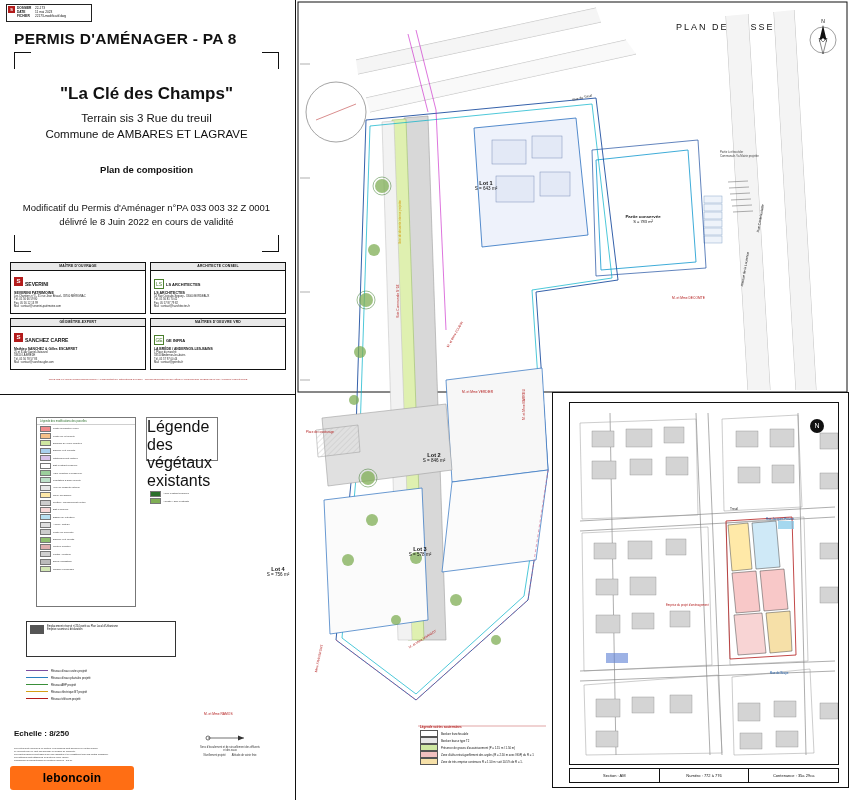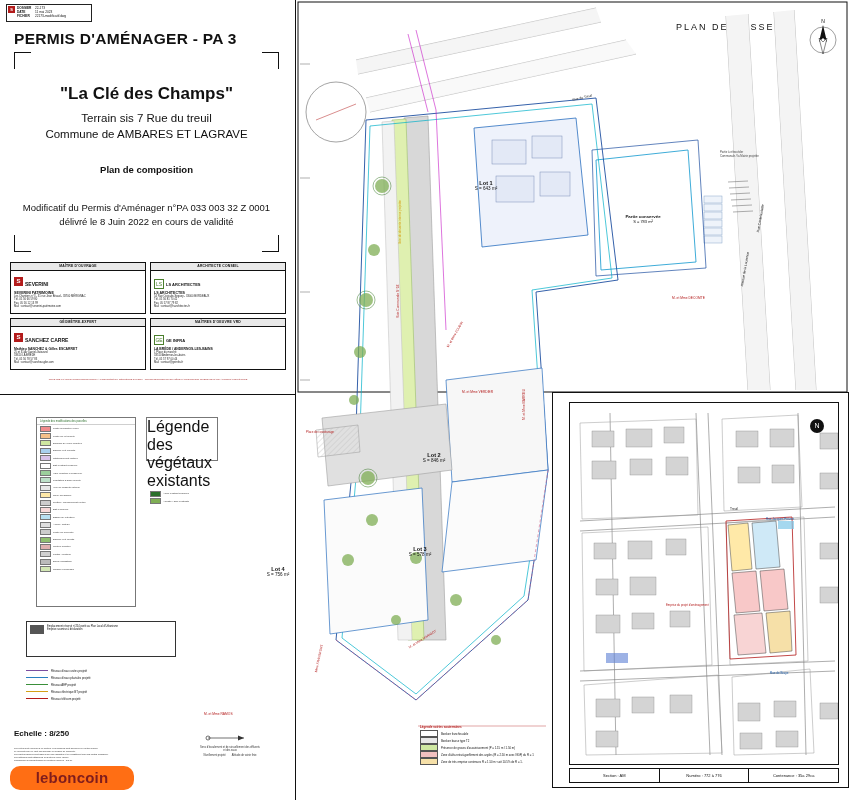--- a/index.html
+++ b/index.html
@@ -79,21 +79,21 @@
 
   
   #inset{left:552px;top:392px;width:297px;height:396px;background:#fff;border:1px solid #111;box-sizing:border-box;}
   #insetInner{position:absolute;left:16px;top:9px;right:9px;bottom:22px;background:#fff;border:1px solid #111;box-sizing:border-box;overflow:hidden;}
   #insetFooter{position:absolute;left:16px;right:9px;bottom:4px;height:15px;border:1px solid #111;box-sizing:border-box;display:flex;font-size:4px;align-items:center;}
   #insetFooter>div{flex:1;text-align:center;border-right:1px solid #111;line-height:13px;}
   #insetFooter>div:last-child{border-right:0;}
   #insetNorth{position:absolute;right:14px;top:16px;width:14px;height:14px;border-radius:50%;background:#111;color:#fff;font-size:7px;text-align:center;line-height:14px;}
 
   
-  #wm{left:10px;top:766px;width:124px;height:24px;background:#ff6e14;border-radius:10px;color:#7f1d1d;font-size:15px;font-weight:bold;line-height:24px;text-align:center;letter-spacing:.2px;}
+  #wm{left:10px;top:766px;width:124px;height:24px;background:#ff6e14;border-radius:3px;color:#000000;font-size:12px;font-weight:bold;line-height:24px;text-align:center;letter-spacing:.2px;}
 </style>
 </head>
 <body>
 
 <div id="sheet">
 
   <div class="bx" id="titleblock">
 
     <div class="bx" id="stamp">
       <div class="logo">S</div>
@@ -106,29 +106,29 @@
             <span class="lbl">DATE</span>
             <span>11 mai 2023</span>
           </div>
         <div class="sline">
             <span class="lbl">FICHIER</span>
             <span>22173-modificatif.dwg</span>
           </div>
       </div>
     </div>
 
-    <div class="abs" id="mainTitle">PERMIS D'AMÉNAGER - PA 3</div>
+    <div class="abs" id="mainTitle">PERMIS D'AMÉNAGER - PA 8</div>
 
     <div class="abs" id="tcard">
       <div class="corner c-tl"></div>
       <div class="corner c-tr"></div>
       <div class="corner c-bl"></div>
       <div class="corner c-br"></div>
       <div id="projName">"La Clé des Champs"</div>
-      <div id="projAddr">Terrain sis 7 Rue du treuil</div>
+      <div id="projAddr">Terrain sis 3 Rue du treuil</div>
       <div id="projCity">Commune de AMBARES ET LAGRAVE</div>
       <div id="planKind">Plan de composition</div>
       <div id="permitL1">Modificatif du Permis d'Aménager n°PA 033 003 32 Z 0001</div>
       <div id="permitL2">délivré le 8 Juin 2022 en cours de validité</div>
     </div>
 
     <div class="abs" id="contacts">
       <div class="cbox" style="left:0;top:0;width:136px;height:52px;">
         <div class="chead">MAÎTRE D'OUVRAGE</div>
         <div class="cbody">

